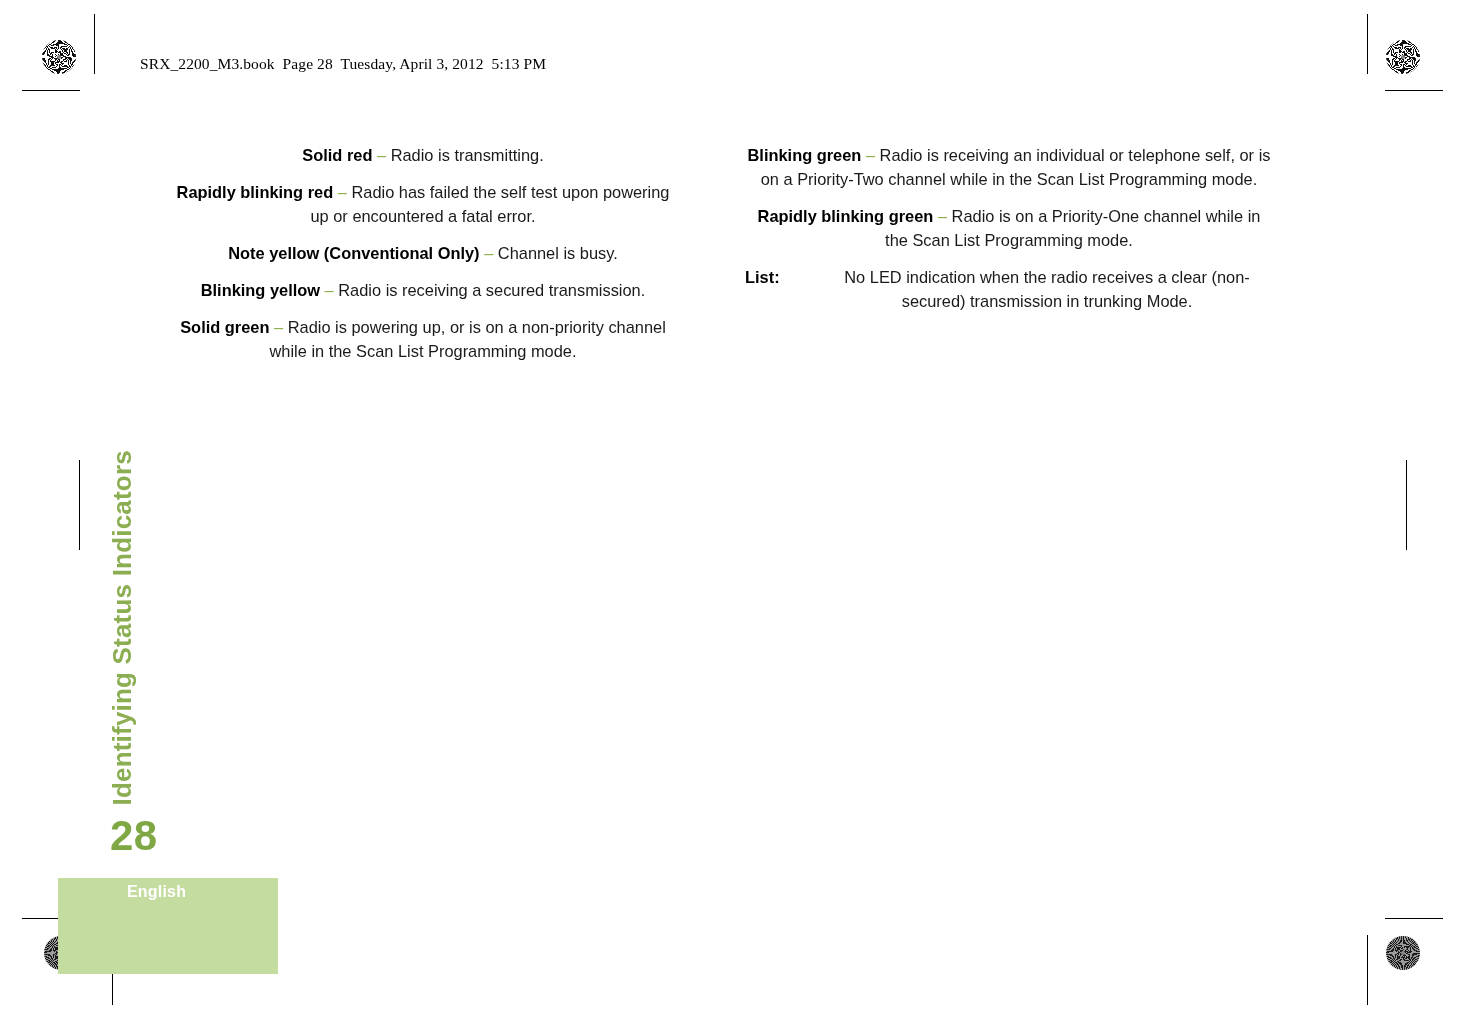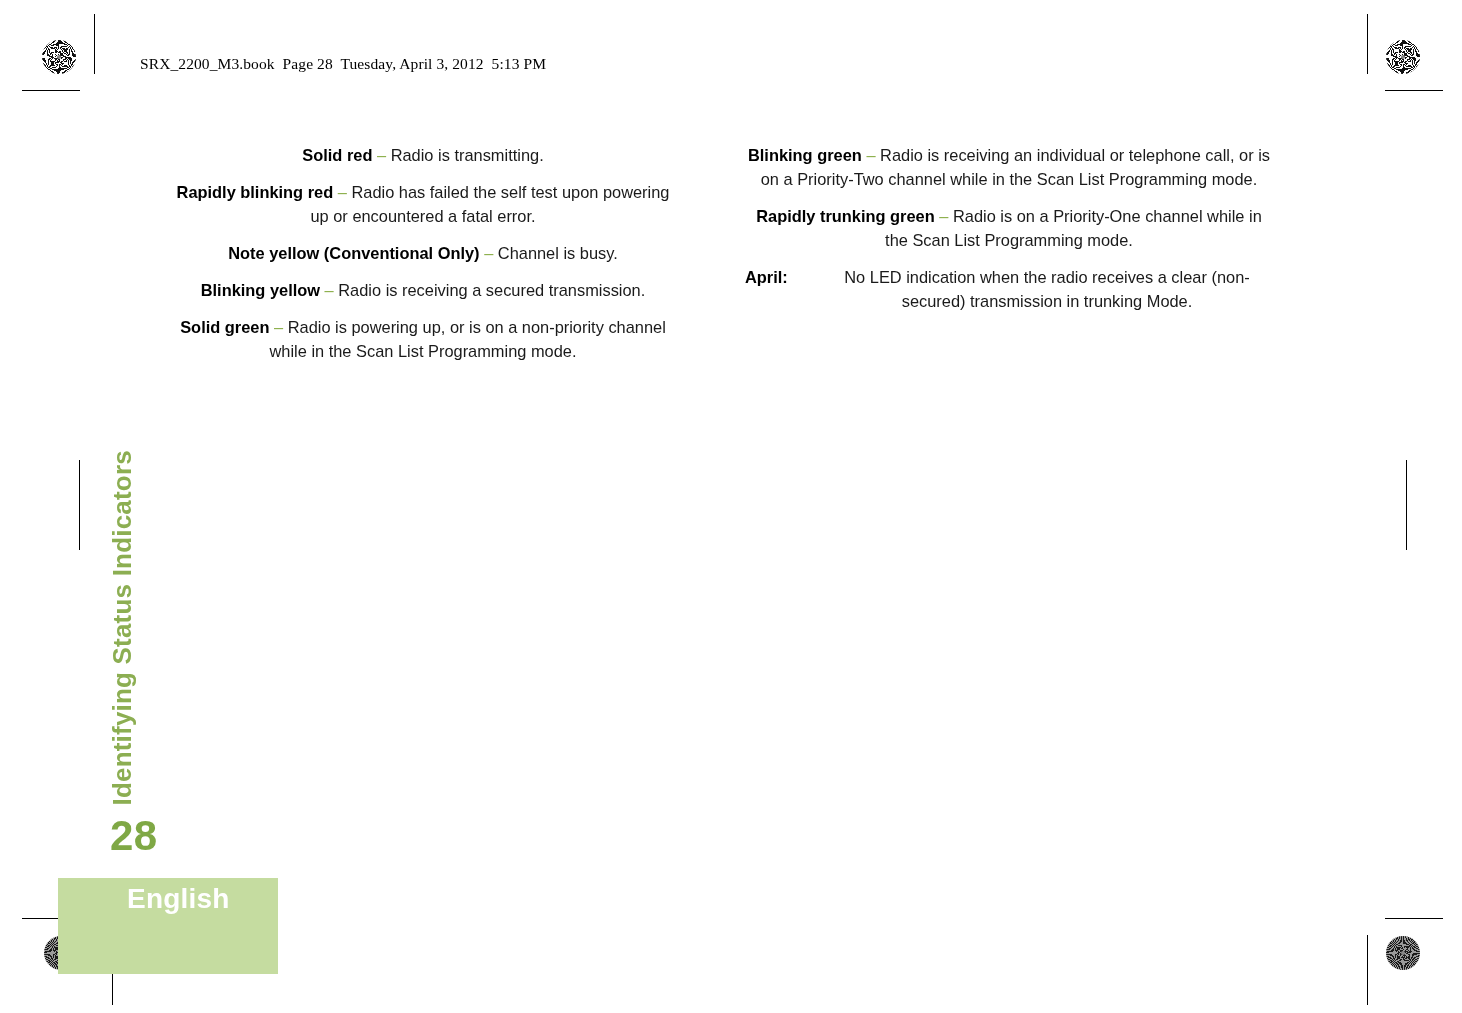--- a/index.html
+++ b/index.html
@@ -102,21 +102,21 @@
     left: 58px;
     top: 878px;
     width: 220px;
     height: 96px;
     background: #C5DCA0;
   }
   .lang-label {
     position: absolute;
     left: 127px;
     top: 883px;
-    font-size: 28px;
+    font-size: 16px;
     font-weight: bold;
     color: #ffffff;
     letter-spacing: 0.2px;
   }
 
   
   .col {
     position: absolute;
     top: 143px;
     font-size: 16.4px;
@@ -206,23 +206,23 @@
     <p class="para">
       <span class="term">Blinking yellow</span><span> </span><span class="dash">–</span><span> </span><span>Radio is receiving a secured transmission.</span>
     </p>
     <p class="para">
       <span class="term">Solid green</span><span> </span><span class="dash">–</span><span> </span><span>Radio is powering up, or is on a non-priority channel while in the Scan List Programming mode.</span>
     </p>
   </div>
 
   <div class="col col-right">
     <p class="para">
-      <span class="term">Blinking green</span><span> </span><span class="dash">–</span><span> </span><span>Radio is receiving an individual or telephone call, or is on a Priority-Two channel while in the Scan List Programming mode.</span>
-    </p>
-    <p class="para">
-      <span class="term">Rapidly trunking green</span><span> </span><span class="dash">–</span><span> </span><span>Radio is on a Priority-One channel while in the Scan List Programming mode.</span>
+      <span class="term">Blinking green</span><span> </span><span class="dash">–</span><span> </span><span>Radio is receiving an individual or telephone self, or is on a Priority-Two channel while in the Scan List Programming mode.</span>
+    </p>
+    <p class="para">
+      <span class="term">Rapidly blinking green</span><span> </span><span class="dash">–</span><span> </span><span>Radio is on a Priority-One channel while in the Scan List Programming mode.</span>
     </p>
     <p class="para note-para">
-      <span class="note-label">April:</span><span>No LED indication when the radio receives a clear (non-secured) transmission in trunking Mode.</span>
+      <span class="note-label">List:</span><span>No LED indication when the radio receives a clear (non-secured) transmission in trunking Mode.</span>
     </p>
   </div>
 
 </div>
 
 </body></html>

